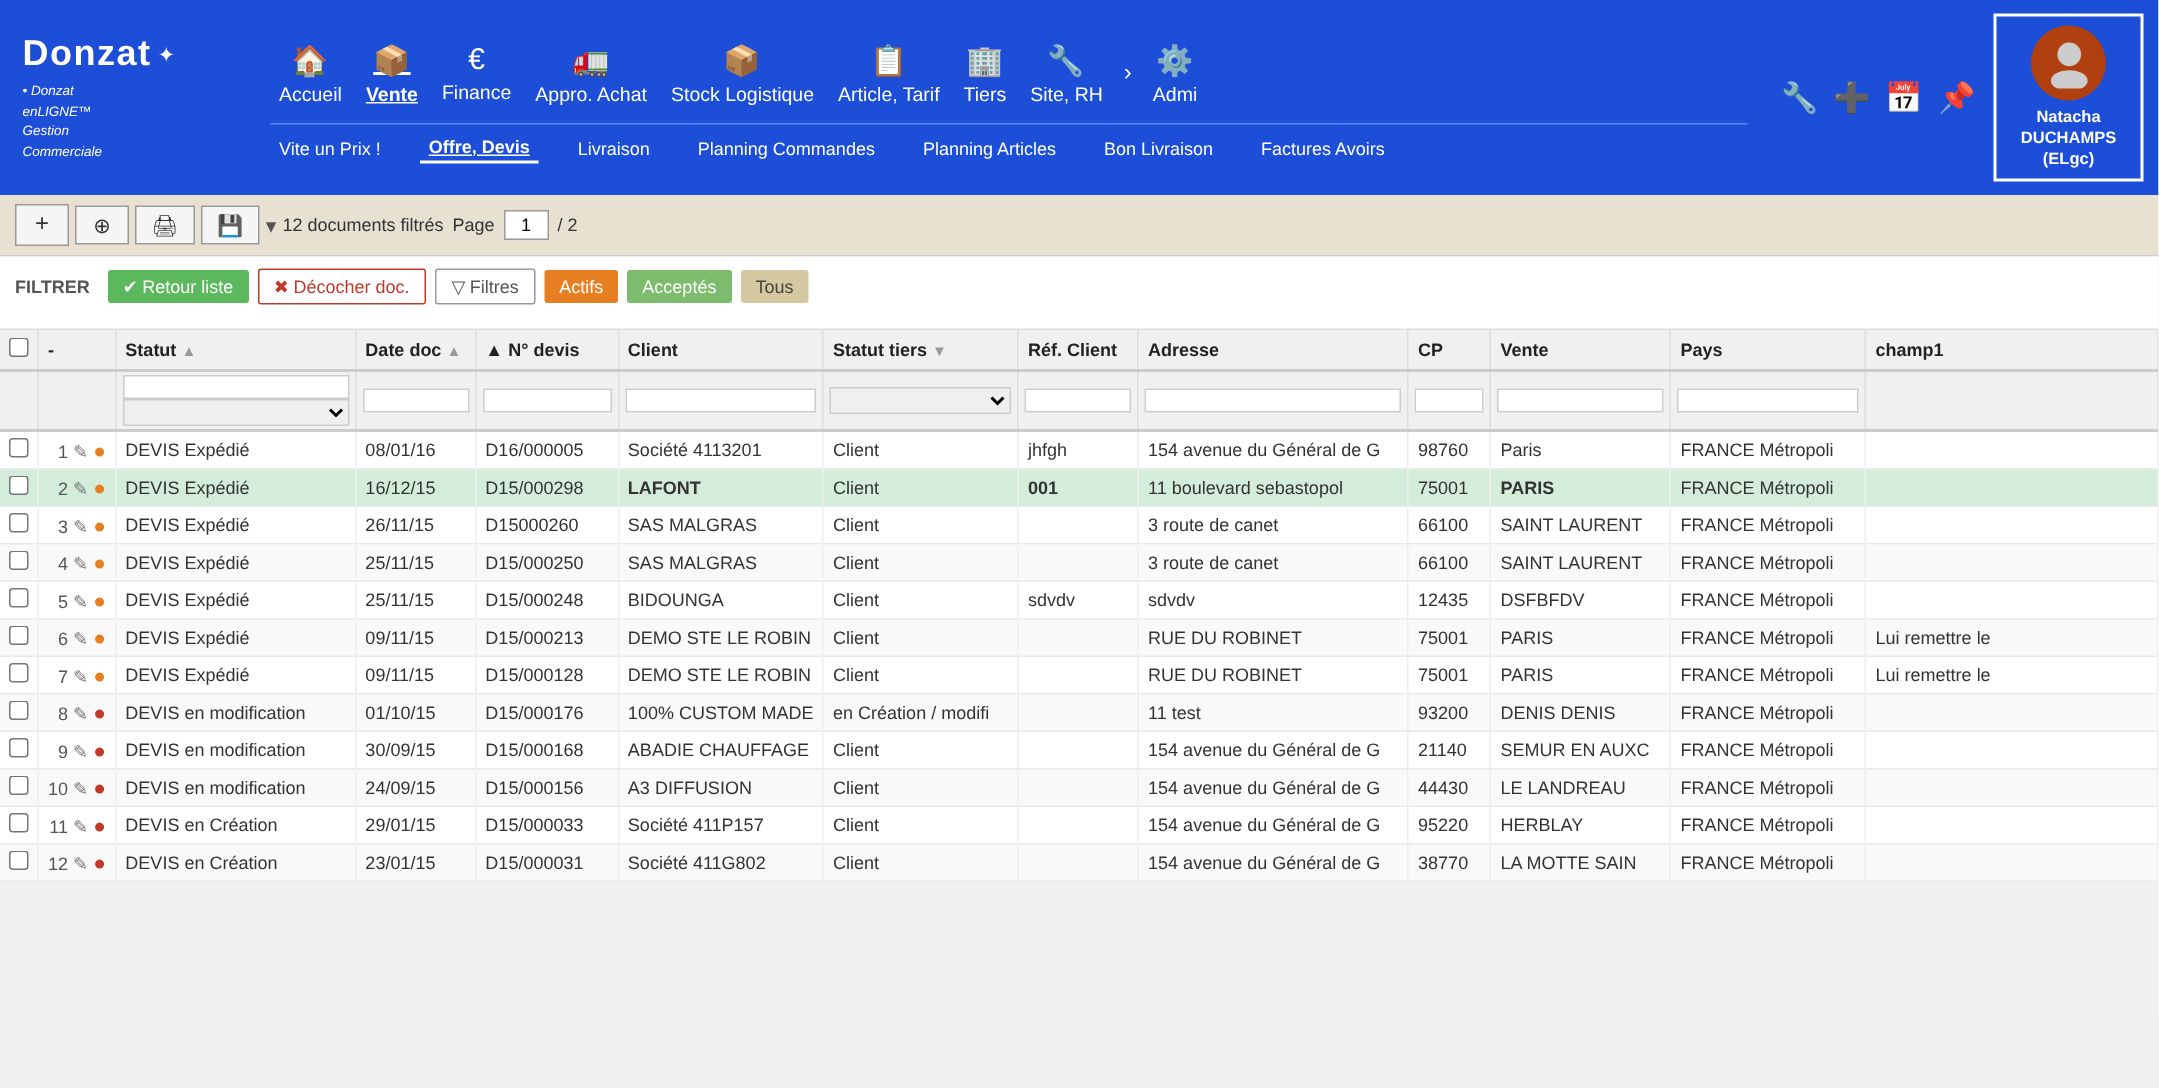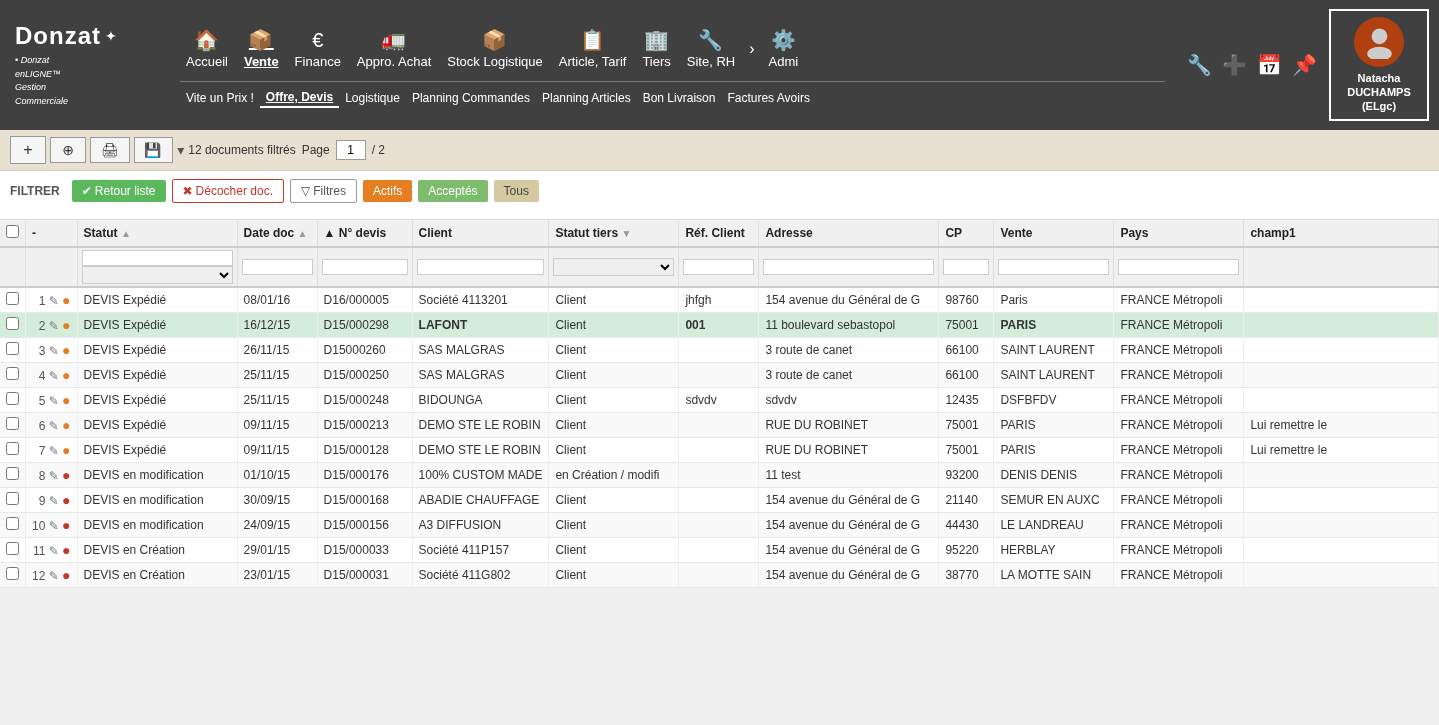--- a/index.html
+++ b/index.html
@@ -1,20 +1,20 @@
 <!DOCTYPE html>
 <html><head>
   <meta charset="utf-8">
   <style>
     * { box-sizing: border-box; margin: 0; padding: 0; font-family: Arial, sans-serif; }
     body { background: #f0f0f0; font-size: 12px; overflow-x: hidden; }
 
     
     .top-header {
-      background: #404040;
+      background: #1d4ed8;
       color: white;
       display: flex;
       align-items: center;
       padding: 0 10px;
       height: 130px;
       position: relative;
     }
     .logo-area {
       display: flex;
       flex-direction: column;
@@ -53,21 +53,21 @@
       font-size: 20px;
     }
     .nav-arrow {
       color: white;
       font-size: 16px;
       margin: 0 4px;
     }
     .nav-sub {
       display: flex;
       align-items: center;
-      gap: 0;
+      gap: 20px;
       padding: 6px 0;
       border-top: 1px solid rgba(255,255,255,0.3);
       margin-top: 4px;
     }
     .nav-sub-item {
       color: white;
       text-decoration: none;
       font-size: 12px;
       padding: 2px 6px;
       cursor: pointer;
@@ -395,21 +395,21 @@
       </div>
       <span class="nav-arrow">›</span>
       <div class="nav-main-item">
         <span class="nav-icon">⚙️</span>
         <span>Admi</span>
       </div>
     </div>
     <div class="nav-sub">
       <span class="nav-sub-item">Vite un Prix !</span>
       <span class="nav-sub-item active"><b>Offre, Devis</b></span>
-      <span class="nav-sub-item">Logistique</span>
+      <span class="nav-sub-item">Livraison</span>
       <span class="nav-sub-item">Planning Commandes</span>
       <span class="nav-sub-item">Planning Articles</span>
       <span class="nav-sub-item">Bon Livraison</span>
       <span class="nav-sub-item">Factures Avoirs</span>
     </div>
   </div>
 
 
   <div class="tool-icons">
     <span class="tool-icon">🔧</span>

